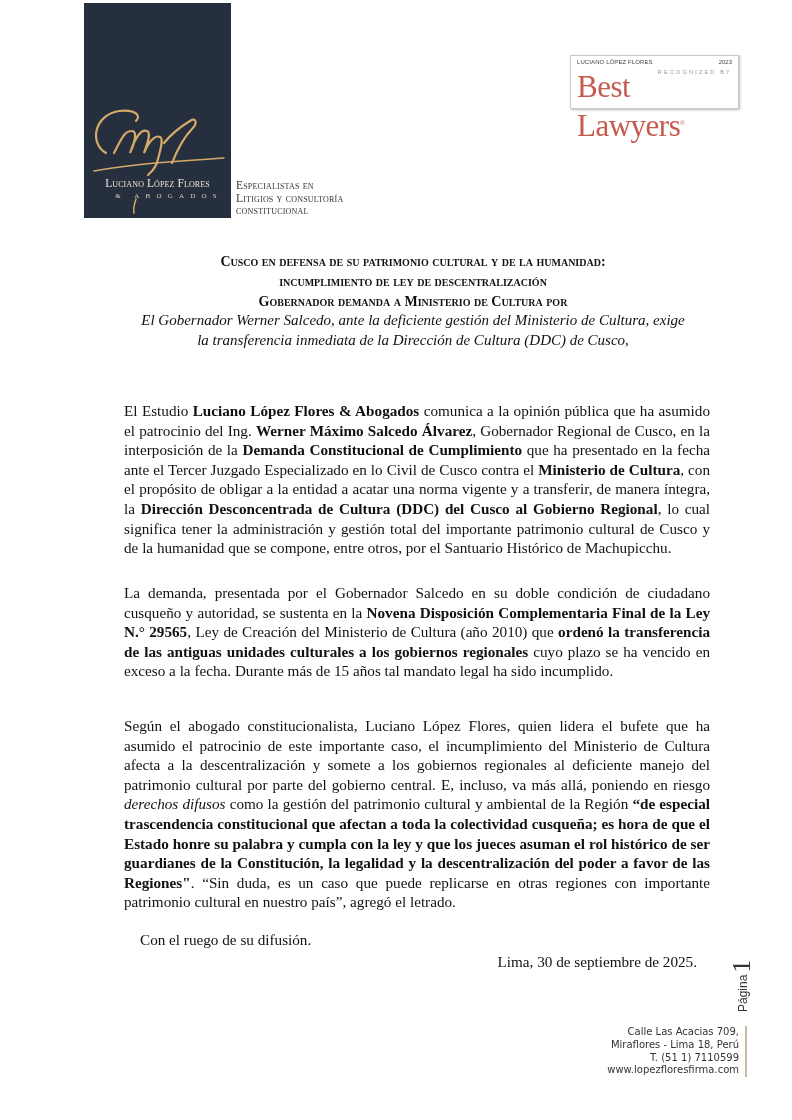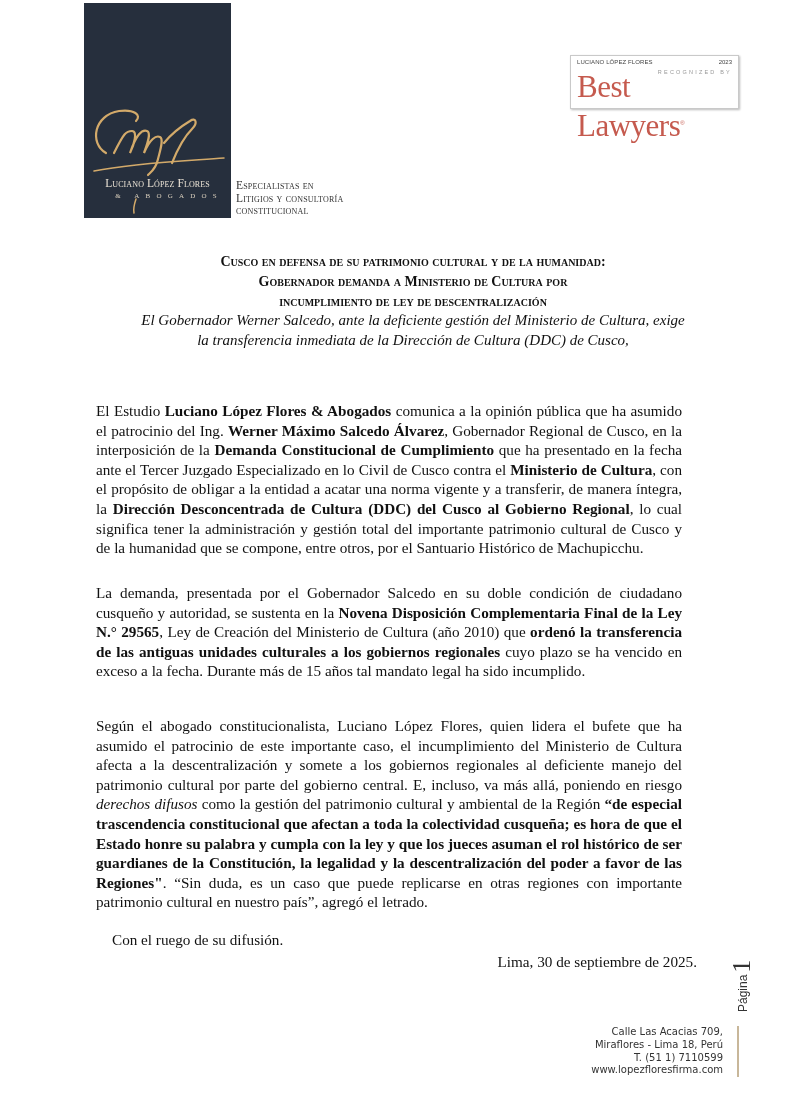--- a/index.html
+++ b/index.html
@@ -9,30 +9,30 @@
   .logo-name { position:absolute; left:0; width:147px; top:174px; text-align:center; color:#ece4d6; font-family:"Liberation Serif", serif; font-size:11.5px; letter-spacing:0.1px; font-variant:small-caps; white-space:nowrap; }
   .logo-sub { position:absolute; left:0; width:170px; top:189px; text-align:center; color:#d9cfbd; font-family:"Liberation Serif", serif; font-size:7px; letter-spacing:6.2px; white-space:nowrap; }
   .tagline { position:absolute; left:236px; top:179px; font-family:"Liberation Serif", serif; font-size:11.5px; line-height:12.5px; color:#333; font-variant:small-caps; letter-spacing:0.2px; }
   .badge { position:absolute; left:570px; top:55px; width:167px; height:52px; border:1px solid #c9c9c9; box-shadow:1px 1px 2px #bbb; background:#fff; }
   .badge-top { position:absolute; left:6px; top:3px; font-family:"Liberation Sans", sans-serif; font-size:6px; color:#444; letter-spacing:0.1px; }
   .badge-year { position:absolute; right:6px; top:3px; font-family:"Liberation Sans", sans-serif; font-size:6px; color:#444; }
   .badge-rec { position:absolute; right:6px; top:13px; font-family:"Liberation Sans", sans-serif; font-size:5.5px; color:#999; letter-spacing:2.2px; }
   .badge-main { position:absolute; left:6px; top:13px; font-family:"Liberation Serif", serif; font-size:31px; color:#c55a4e; letter-spacing:-0.5px; line-height:36px; }
   .headline { position:absolute; left:100px; width:626px; top:252px; text-align:center; font-weight:bold; font-size:14px; line-height:20px; font-variant:small-caps; }
   .subhead { position:absolute; left:100px; width:626px; top:311px; text-align:center; font-style:italic; font-size:15px; line-height:19.5px; }
-  .para { position:absolute; left:96px; width:586px; text-align:justify; font-size:15.2px; line-height:19.6px; }
+  .para { position:absolute; left:124px; width:586px; text-align:justify; font-size:15.2px; line-height:19.6px; }
   .p1 { top:401px; }
   .p2 { top:583px; }
   .p3 { top:716px; }
   .p4 { top:914px; }
   .date { position:absolute; right:95px; top:953px; font-size:15.2px; }
   .pagenum { position:absolute; left:727px; top:1012px; transform:rotate(-90deg); transform-origin:left top; white-space:nowrap; font-family:"Liberation Sans", sans-serif; color:#333; }
   .pagenum .pl { font-size:12px; }
   .pagenum .pn { font-size:26px; font-family:"Liberation Serif", serif; vertical-align:-3px; margin-left:2px; }
-  .address { position:absolute; right:53px; top:1026px; text-align:right; font-family:"DejaVu Sans", sans-serif; font-size:10px; line-height:12.8px; color:#333; padding-right:14px; border-right:2px solid #c8b79a; }
+  .address { position:absolute; right:45px; top:1026px; text-align:right; font-family:"DejaVu Sans", sans-serif; font-size:10px; line-height:12.8px; color:#333; padding-right:6px; border-right:2px solid #c8b79a; }
   .address .web { font-size:10px; }
 </style>
 </head>
 <body>
 
 <div class="logo-box">
   <svg width="147" height="215" viewBox="0 0 147 215">
     <path d="M22 150 C 5 140, 10 112, 35 108 C 50 106, 58 112, 52 118 M30 150 C 40 130, 42 128, 48 128 C 54 128, 50 142, 46 150 C 52 132, 58 126, 63 128 C 68 130, 62 144, 60 150 C 66 136, 72 132, 76 134 C 80 136, 76 148, 74 156 C 72 166, 66 170, 64 172 M80 140 C 88 130, 96 124, 106 118 C 112 114, 114 120, 108 126 C 100 134, 92 150, 88 160" fill="none" stroke="#d3aa6a" stroke-width="2.2" stroke-linecap="round"></path>
     <path d="M10 168 C 50 160, 100 158, 140 155" fill="none" stroke="#d3aa6a" stroke-width="1.5" stroke-linecap="round"></path>
     <path d="M52 196 C 50 202, 49 206, 50 210" fill="none" stroke="#d3aa6a" stroke-width="1.5" stroke-linecap="round"></path>
@@ -49,22 +49,22 @@
 
 <div class="badge">
   <span class="badge-top">LUCIANO LÓPEZ FLORES</span>
   <span class="badge-year">2023</span>
   <span class="badge-rec">RECOGNIZED BY</span>
   <span class="badge-main"><span>Best Lawyers</span><sup style="font-size:6px;font-family:'Liberation Sans',sans-serif;">®</sup></span>
 </div>
 
 <div class="headline">
   <div>Cusco en defensa de su patrimonio cultural y de la humanidad:</div>
+  <div>incumplimiento de ley de descentralización</div>
   <div>Gobernador demanda a Ministerio de Cultura por</div>
-  <div>incumplimiento de ley de descentralización</div>
 </div>
 
 <div class="subhead">
   <div>El Gobernador Werner Salcedo, ante la deficiente gestión del Ministerio de Cultura, exige</div>
   <div>la transferencia inmediata de la Dirección de Cultura (DDC) de Cusco,</div>
 </div>
 
 <p class="para p1" style="margin:0;"><span>El Estudio </span><b>Luciano López Flores &amp; Abogados</b><span> comunica a la opinión pública que ha asumido el patrocinio del Ing. </span><b>Werner Máximo Salcedo Álvarez</b><span>, Gobernador Regional de Cusco, en la interposición de la </span><b>Demanda Constitucional de Cumplimiento</b><span> que ha presentado en la fecha ante el Tercer Juzgado Especializado en lo Civil de Cusco contra el </span><b>Ministerio de Cultura</b><span>, con el propósito de obligar a la entidad a acatar una norma vigente y a transferir, de manera íntegra, la </span><b>Dirección Desconcentrada de Cultura (DDC) del Cusco al Gobierno Regional</b><span>, lo cual significa tener la administración y gestión total del importante patrimonio cultural de Cusco y de la humanidad que se compone, entre otros, por el Santuario Histórico de Machupicchu.</span></p>
 
 <p class="para p2" style="margin:0;"><span>La demanda, presentada por el Gobernador Salcedo en su doble condición de ciudadano cusqueño y autoridad, se sustenta en la </span><b>Novena Disposición Complementaria Final de la Ley N.° 29565</b><span>, Ley de Creación del Ministerio de Cultura (año 2010) que </span><b>ordenó la transferencia de las antiguas unidades culturales a los gobiernos regionales</b><span> cuyo plazo se ha vencido en exceso a la fecha. Durante más de 15 años tal mandato legal ha sido incumplido.</span></p>

